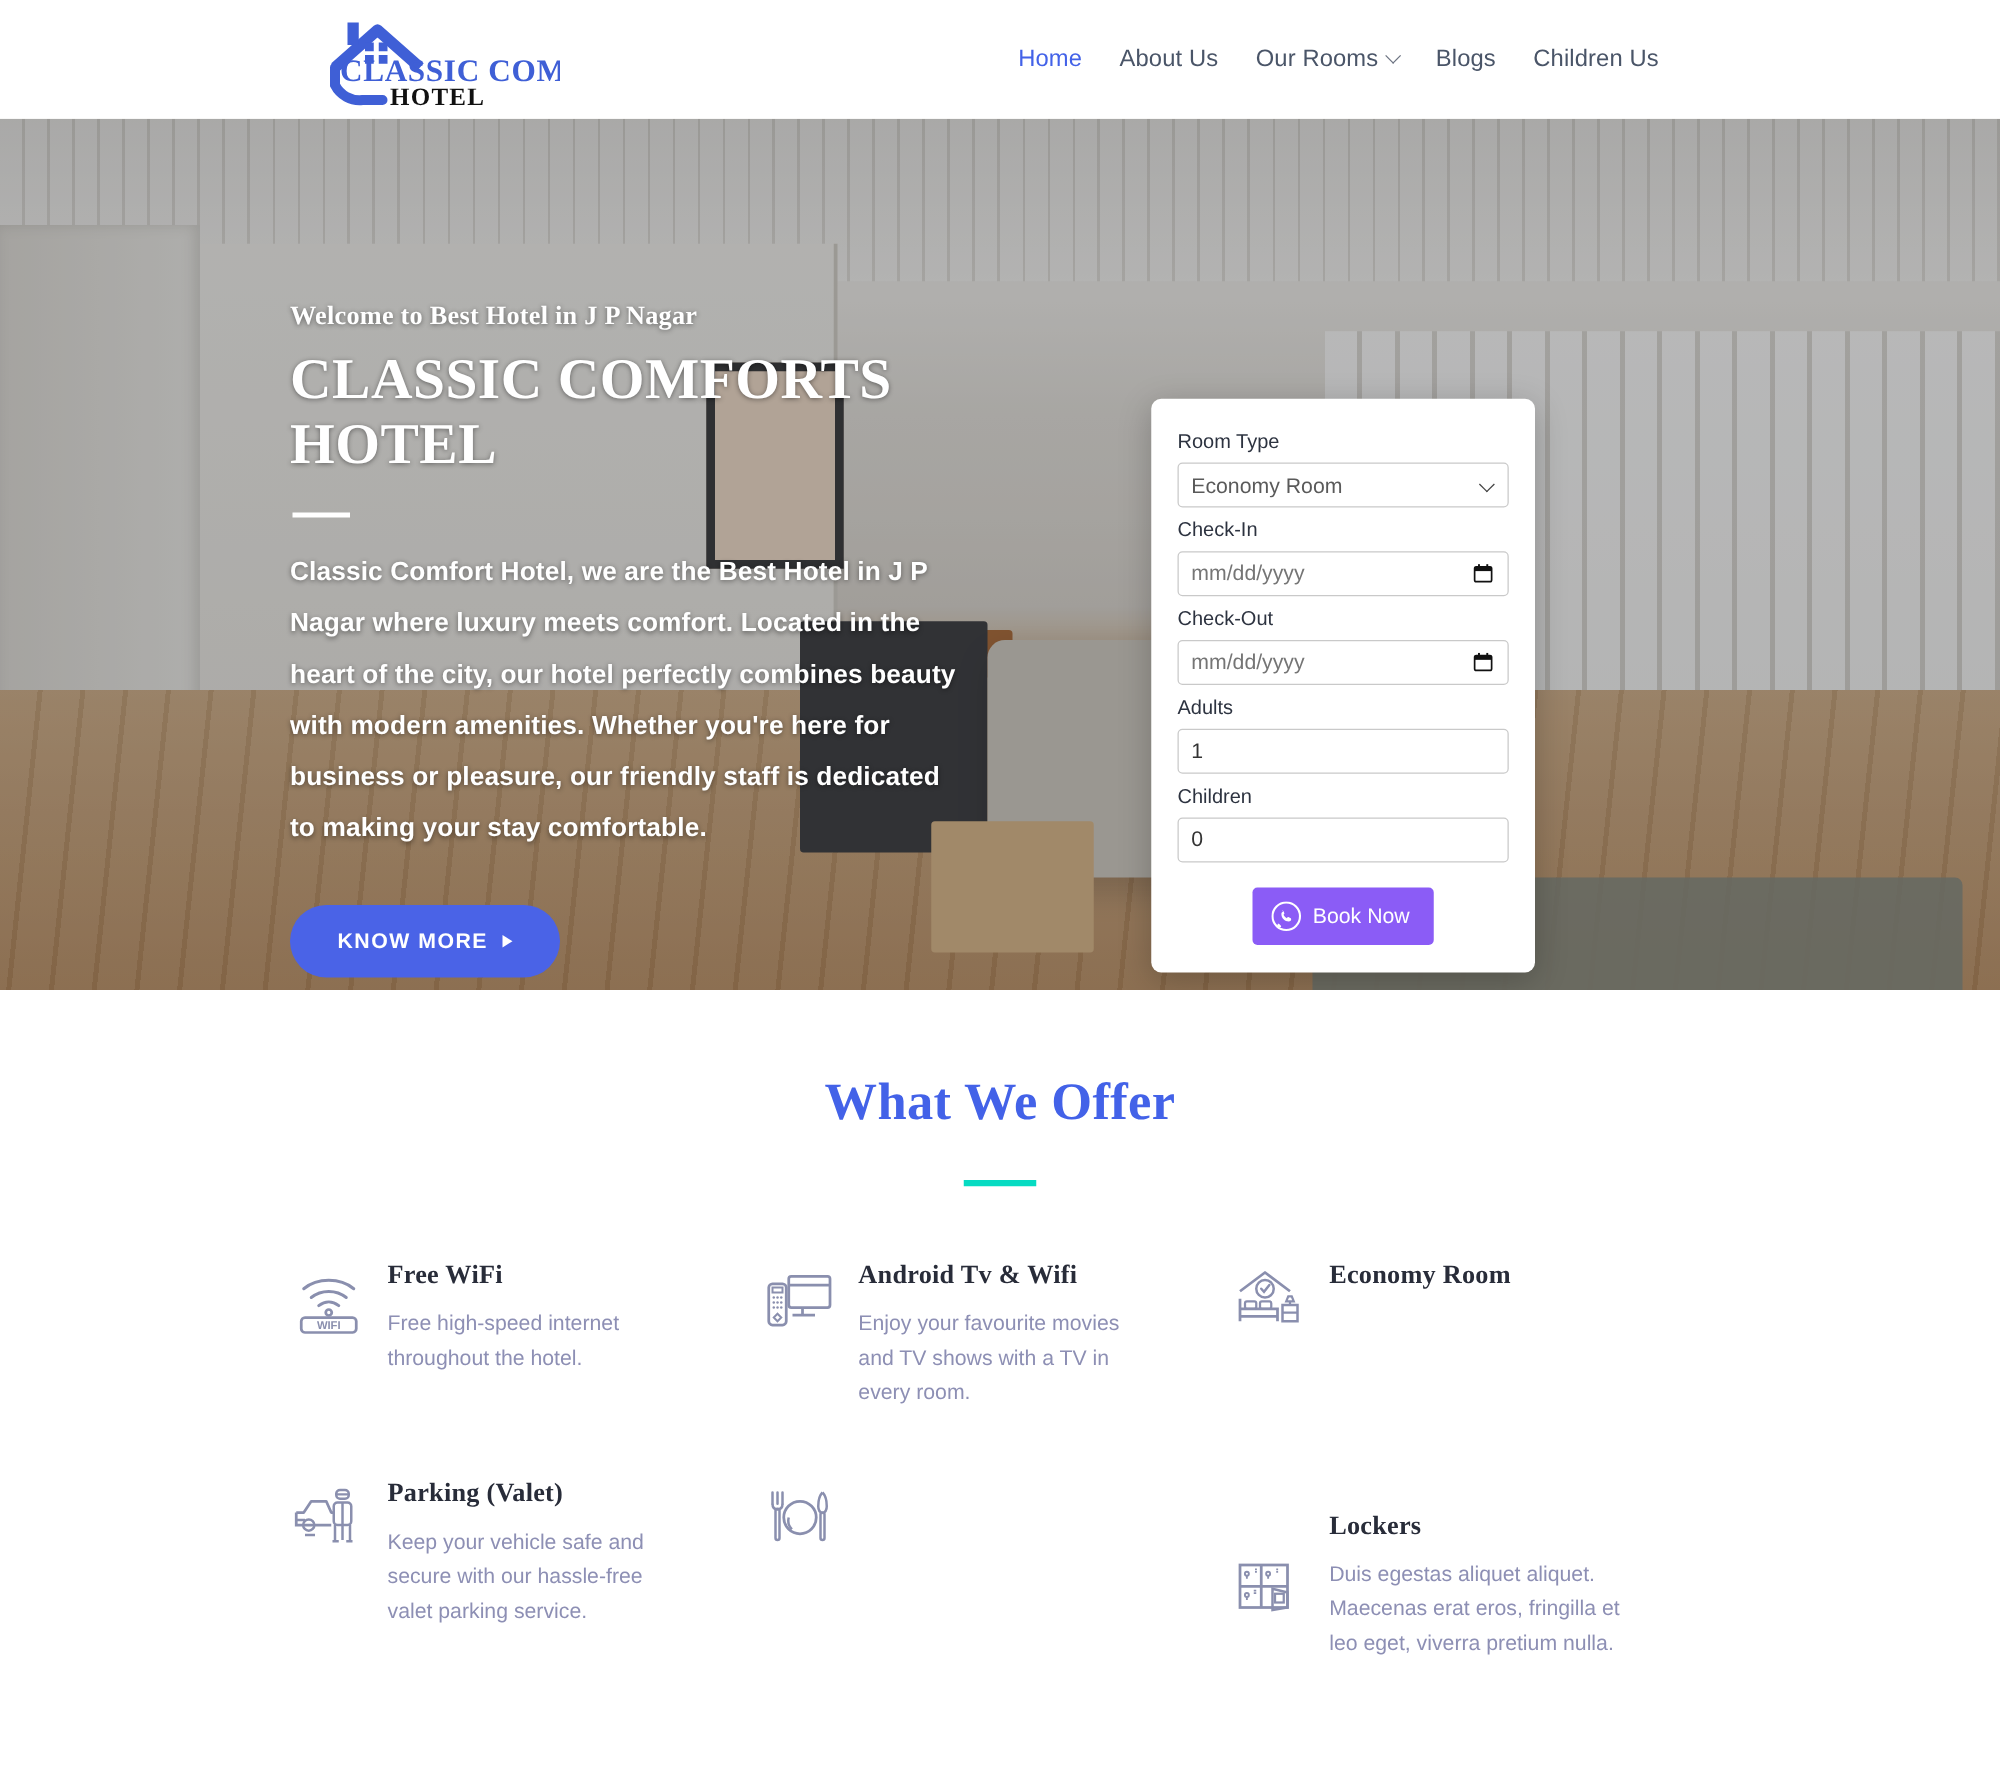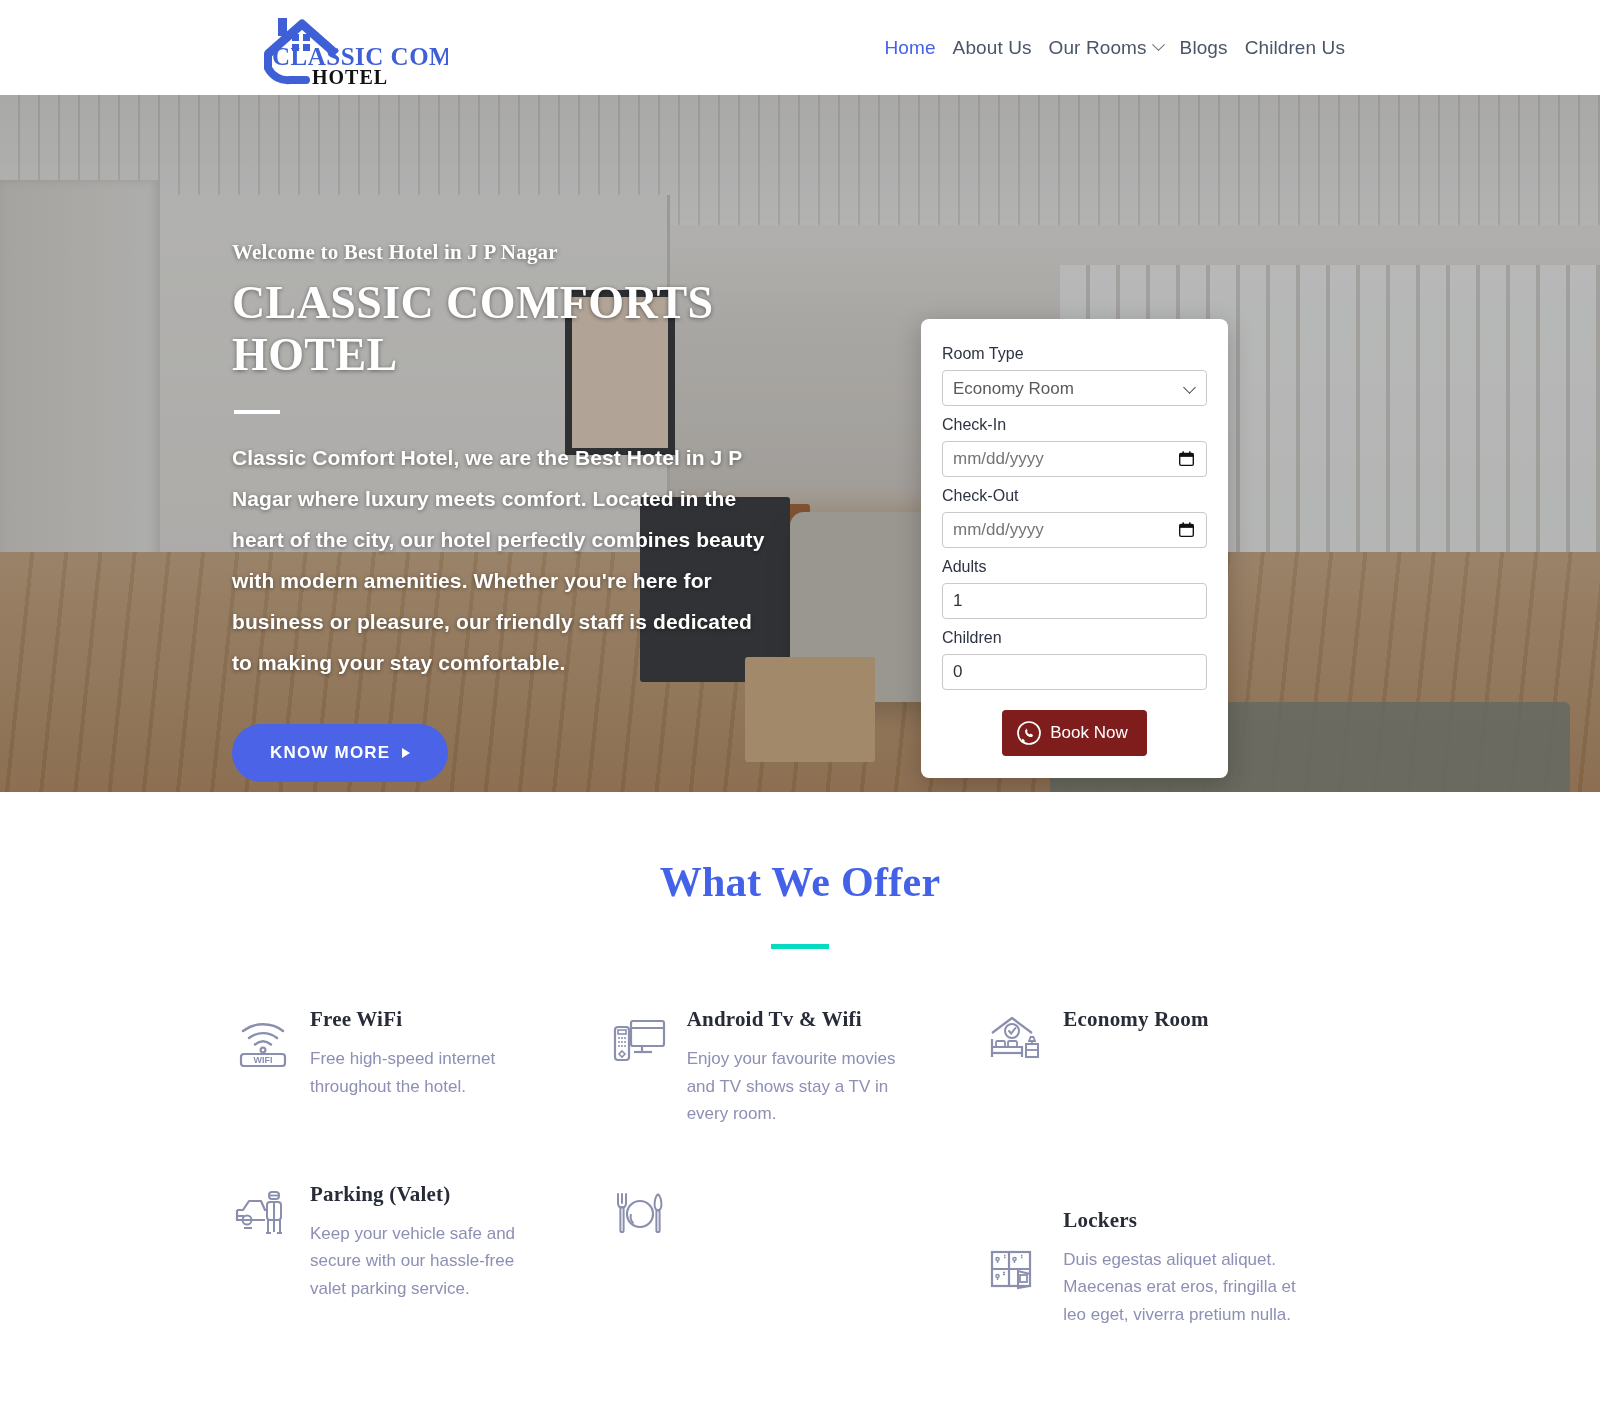--- a/index.html
+++ b/index.html
@@ -25,26 +25,26 @@
     top: 6px;
     width: 210px;
     height: 84px;
     display: flex;
     align-items: center;
   }
   .logo-svg { display: block; }
 
   .main-nav {
     position: absolute;
-    right: 255px;
+    right: 273px;
     top: 50%;
     transform: translateY(-50%);
     display: flex;
     align-items: flex-start;
-    gap: 17px;
+    gap: 30px;
   }
   .nav-item {
     font-size: 19px;
     color: #4a5568;
     letter-spacing: 0.1px;
     white-space: nowrap;
     cursor: pointer;
     display: flex;
     align-items: center;
     gap: 7px;
@@ -258,21 +258,21 @@
   .date-wrap .fld { color:#222; }
   .cal-ico {
     position:absolute; right:12px; top:9px;
     width:17px; height:18px; pointer-events:none;
   }
   .book-row { text-align: center; margin-top: 20px; }
   .book-now {
     display: inline-flex;
     align-items: center;
     gap: 9px;
-    background: #7f1d1d;
+    background: #8b5cf6;
     color: #fff;
     border: none;
     border-radius: 4px;
     padding: 11px 19px 11px 15px;
     font-size: 17px;
     cursor: pointer;
     font-family: "Liberation Sans", sans-serif;
   }
 
   
@@ -478,21 +478,21 @@
         <circle cx="7" cy="31" r="1" fill="currentColor"></circle>
           <circle cx="10" cy="31" r="1" fill="currentColor"></circle>
           <circle cx="13" cy="31" r="1" fill="currentColor"></circle>
         <circle cx="7" cy="35" r="1" fill="currentColor"></circle>
           <circle cx="10" cy="35" r="1" fill="currentColor"></circle>
           <circle cx="13" cy="35" r="1" fill="currentColor"></circle>
         <path d="M10 40l3 3-3 3-3-3z" fill="none" stroke="currentColor" stroke-width="1.6"></path>
       </svg>
       <div class="feat-body">
         <div class="feat-title">Android Tv &amp; Wifi</div>
-        <div class="feat-desc">Enjoy your favourite movies and TV shows stay a TV in every room.</div>
+        <div class="feat-desc">Enjoy your favourite movies and TV shows with a TV in every room.</div>
       </div>
     </div>
 
     <div class="feature">
       <svg class="feat-icon" viewBox="0 0 56 56">
         <path d="M4 22 L24 7 L44 22" fill="none" stroke="currentColor" stroke-width="2.2" stroke-linejoin="round"></path>
         <circle cx="24" cy="20" r="7" fill="none" stroke="currentColor" stroke-width="2"></circle>
         <path d="M21 20l2.2 2.4L27.5 17" fill="none" stroke="currentColor" stroke-width="2" stroke-linecap="round"></path>
         <path d="M4 36h30v10" fill="none" stroke="currentColor" stroke-width="2.2"></path>
         <path d="M4 28v18" fill="none" stroke="currentColor" stroke-width="2.2"></path>

